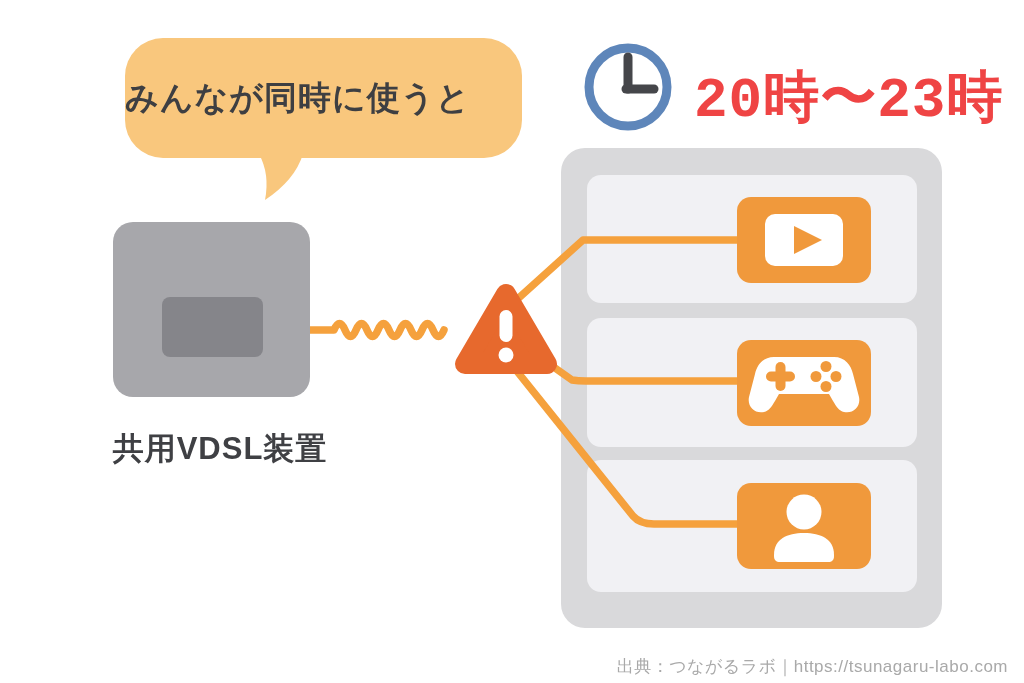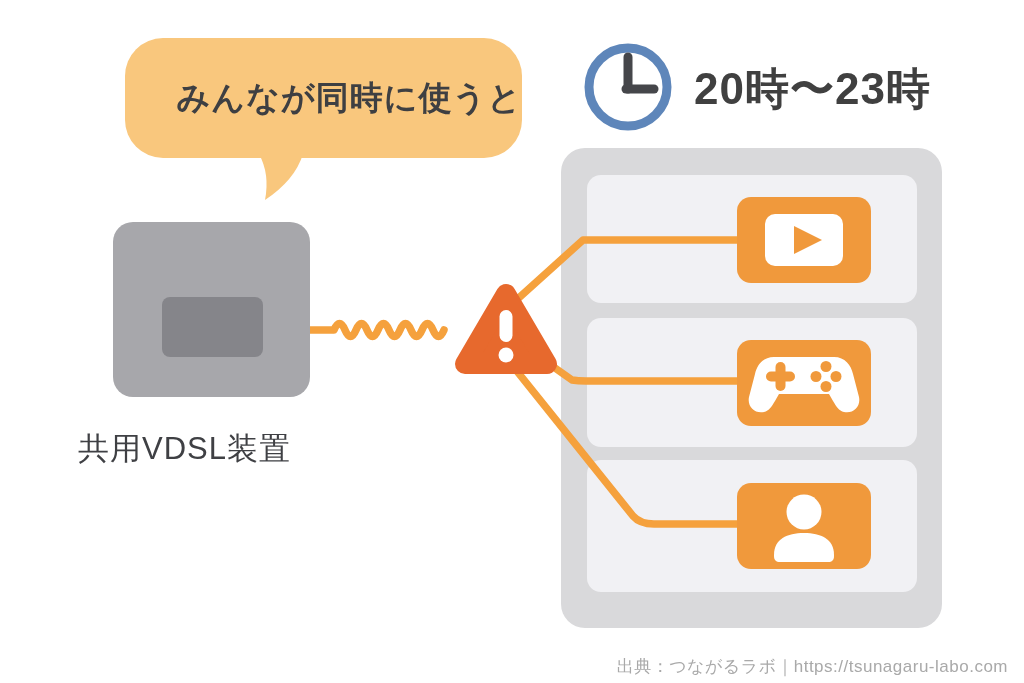--- a/index.html
+++ b/index.html
@@ -9,49 +9,49 @@
     background:#ffffff;
     overflow:hidden;
     font-family:"Liberation Sans","DejaVu Sans",sans-serif;
   }
   .abs{position:absolute;}
 
   
   .bubble{
     left:125px;top:38px;width:397px;height:120px;
     background:#F9C77D;border-radius:38px;
-    display:flex;flex-direction:column;align-items:flex-end;justify-content:center;
+    display:flex;flex-direction:column;align-items:flex-start;justify-content:center;
     z-index:5;
   }
   .bubble-line{
     color:#3E3F42;font-size:33px;font-weight:bold;line-height:1.42;
     letter-spacing:1px;white-space:nowrap;
   }
   .bubble-tail{left:255px;top:154px;z-index:4;}
 
   
   .clock{left:580px;top:39px;z-index:5;}
   .time-label{
     left:694px;top:60px;width:320px;
-    color:#404040;font-size:44px;font-weight:bold;letter-spacing:1px;
-    white-space:nowrap;z-index:5;
+    color:#ef4444;font-size:56px;font-weight:bold;letter-spacing:1px;
+    white-space:nowrap;z-index:5;font-family:Liberation Mono, monospace;
   }
 
   
   .vdsl{
     left:113px;top:222px;width:197px;height:175px;
     background:#A7A7AB;border-radius:20px;z-index:3;
   }
   .vdsl-screen{
     position:absolute;left:49px;top:75px;width:101px;height:60px;
     background:#85858A;border-radius:8px;
   }
   .vdsl-label{
-    left:78px;top:428px;width:284px;text-align:left;
-    color:#3F4044;font-size:31px;font-weight:normal;letter-spacing:1px;
+    left:78px;top:428px;width:284px;text-align:center;
+    color:#3F4044;font-size:31px;font-weight:bold;letter-spacing:1px;
     white-space:nowrap;z-index:5;
   }
 
   
   .building{
     left:561px;top:148px;width:381px;height:480px;
     background:#D9D9DB;border-radius:24px;z-index:1;
   }
   .unit{
     position:absolute;left:26px;width:330px;

